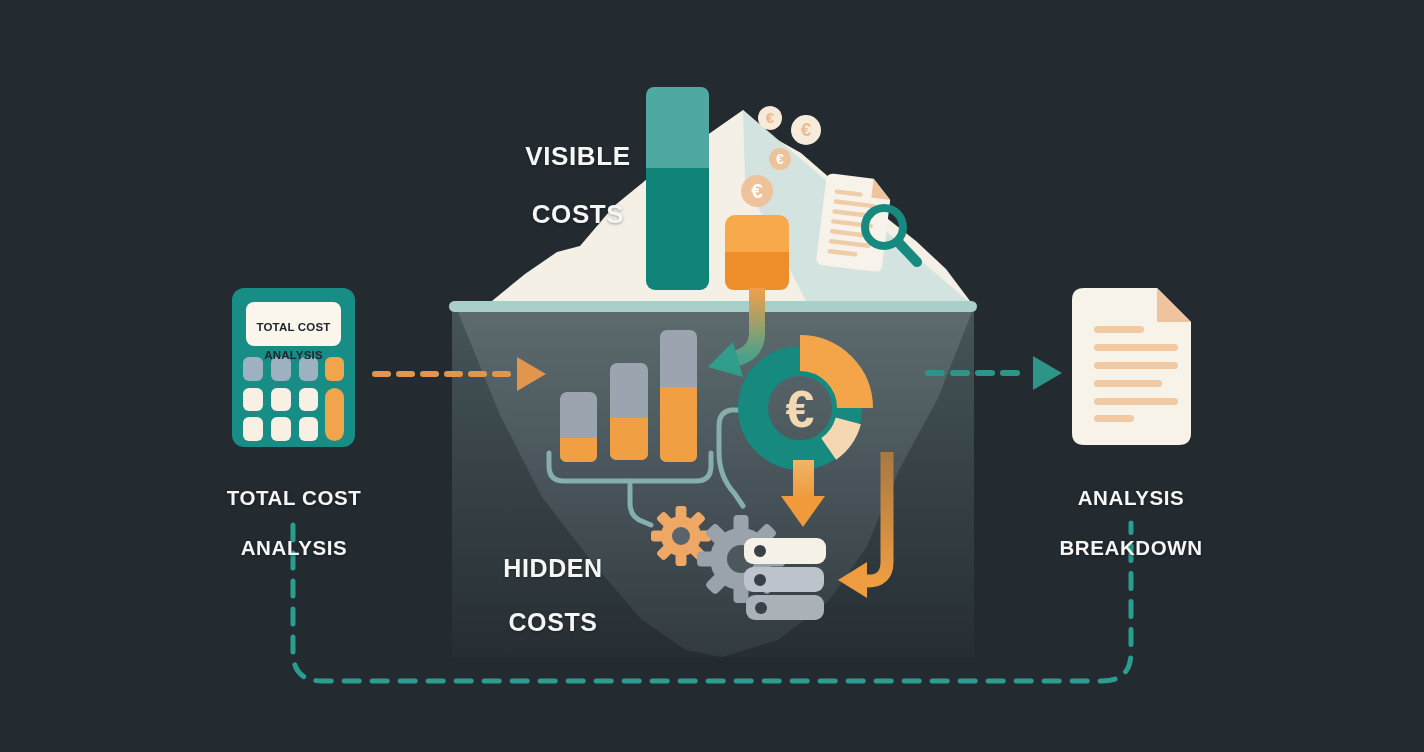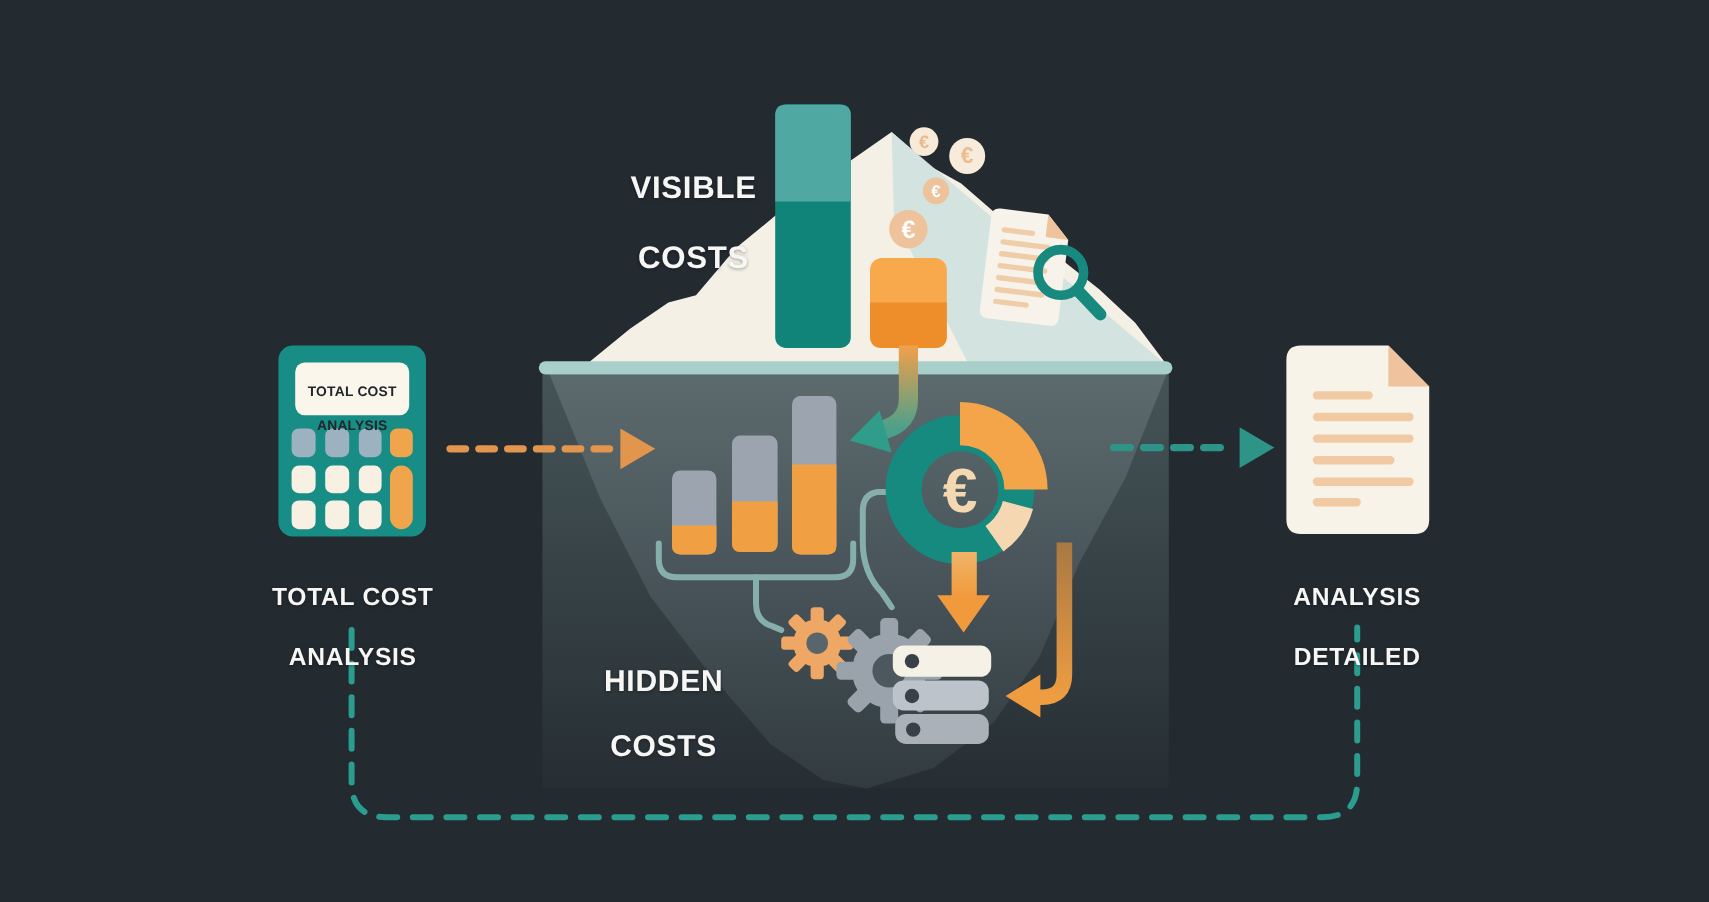--- a/index.html
+++ b/index.html
@@ -241,21 +241,21 @@
   <span>COSTS</span>
 </div>
 
 <div class="label" id="total-cost-label">
   <span>TOTAL COST</span>
   <span>ANALYSIS</span>
 </div>
 
 <div class="label" id="detailed-breakdown-label">
   <span>ANALYSIS</span>
-  <span>DETAILED</span>
+  <span>BREAKDOWN</span>
 </div>
 
 <div class="label" id="calc-screen-text">
   <span>TOTAL COST</span>
   <span>ANALYSIS</span>
 </div>
 
 </div>
 
 </body></html>

